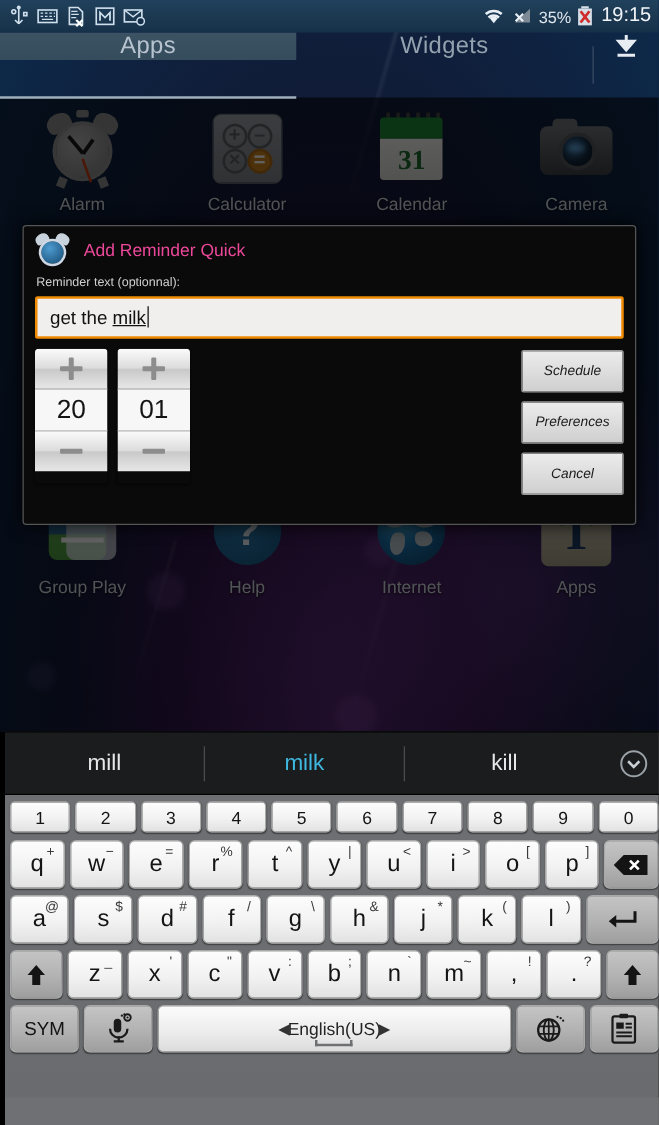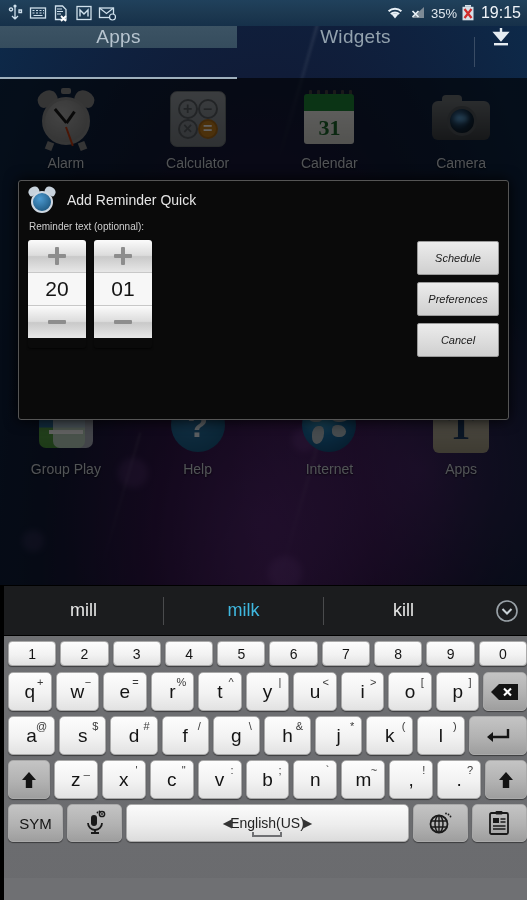--- a/index.html
+++ b/index.html
@@ -94,21 +94,21 @@
     background: #0a0a0a; border:1px solid #555; border-radius:3px; z-index:26;
     box-shadow: 0 0 14px rgba(0,0,0,0.9);
   }
   .dlg-head { display:flex; align-items:center; height:38px; padding-left: 8px; }
   .dlg-icon { width: 30px; height: 30px; position: relative; }
   .dlg-icon .bell { position:absolute; width:11px; height:8px; background:#c8d2dc; border-radius:50% 50% 25% 25%; top:2px;}
   .dlg-icon .bell.l { left:1px; transform: rotate(-30deg);}
   .dlg-icon .bell.r { right:1px; transform: rotate(30deg);}
   .dlg-icon .face { position:absolute; left:4px; top:6px; width:22px; height:22px; border-radius:50%;
                     background: radial-gradient(circle at 38% 32%, #4d9ad0, #14496f); border:2px solid #cfd8e2;}
-  .dlg-title { color:#e5e5e5; font-size:14px; margin-left: 10px; }
+  .dlg-title { color:#ec4899; font-size:14px; margin-left: 10px; }
   .dlg-sublabel { color:#cfcfcf; font-size:10px; padding-left: 10px; margin-top: 2px; }
   .dlg-input {
     margin: 5px 9px 0 9px; height: 34px; background: #f0efed; border: 2px solid #f08a00;
     border-radius:2px; display:flex; align-items:center; padding-left: 10px;
   }
   .dlg-input .txt { font-size: 15px; color: #111; }
   .dlg-input .compose { text-decoration: underline; }
   .dlg-input .caret { display:inline-block; width:1px; height:17px; background:#111; vertical-align:-3px; margin-left:1px;}
   .dlg-body { display:flex; padding: 8px 9px 0 9px; }
   .picker { width: 58px; height: 108px; margin-right: 8px; border-radius:3px; overflow:hidden;
@@ -395,20 +395,23 @@
   <div class="dialog">
     <div class="dlg-head">
       <div class="dlg-icon">
         <div class="bell l"></div>
           <div class="bell r"></div>
           <div class="face"></div>
       </div>
       <div class="dlg-title">Add Reminder Quick</div>
     </div>
     <div class="dlg-sublabel">Reminder text (optionnal):</div>
+    <div class="dlg-input">
+      <span class="txt"><span>get the </span><span class="compose">milk</span><span class="caret"></span></span>
+    </div>
     <div class="dlg-body">
       <div class="picker">
         <div class="pk-btn">
             <span class="plus"></span>
           </div>
         <div class="pk-val">20</div>
         <div class="pk-btn">
             <span class="minus"></span>
           </div>
       </div>

